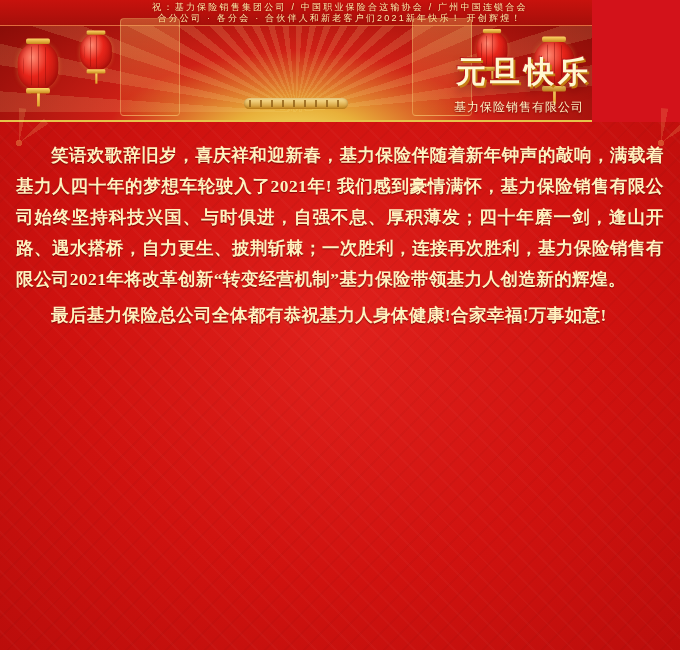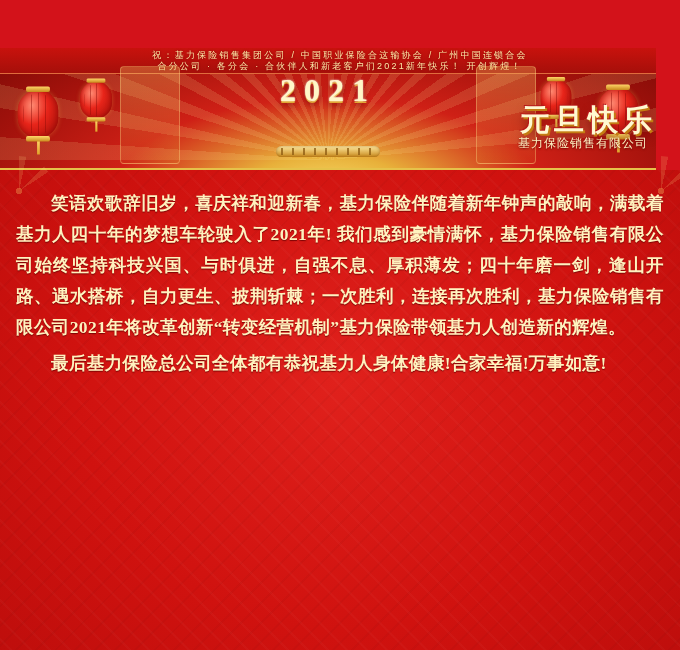--- a/index.html
+++ b/index.html
@@ -15,27 +15,26 @@
     width: 680px;
     height: 650px;
     overflow: hidden;
     background: #d3121a;
     box-sizing: border-box;
   }
 
   
   .banner {
     position: relative;
-    width: 656px;
+    width: 592px;
     height: 120px;
     overflow: hidden;
     background:
       radial-gradient(ellipse at 50% 120%, #f8e06a 0%, #e8b03a 18%, #cf2016 46%, #a3120c 75%, #7d0a06 100%);
     border-bottom: 2px solid #e6c24a;
-    margin-top: 48px;
   }
   
   .banner .rays {
     position: absolute;
     left: 50%;
     top: 112px;
     width: 1000px;
     height: 1000px;
     margin-left: -500px;
     background:
@@ -168,21 +167,21 @@
   }
   .banner .coins .dots {
     position: absolute;
     inset: 2px 5px;
     background: repeating-linear-gradient(90deg, #8c5a10 0 2px, rgba(0,0,0,0) 2px 11px);
     opacity: .75;
   }
   .banner .company {
     position: absolute;
     right: 8px;
-    bottom: 16px;
+    bottom: 4px;
     font-size: 12px;
     color: #fff3c4;
     letter-spacing: 1px;
     text-shadow: 0 1px 2px rgba(100,0,0,.9);
   }
 
   
   .body-wrap {
     position: relative;
     width: 680px;
@@ -266,21 +265,20 @@
     </div>
     <div class="lantern l3">
       <div class="ribs"></div>
       <div class="tassel"></div>
     </div>
     <div class="lantern l4">
       <div class="ribs"></div>
       <div class="tassel"></div>
     </div>
 
-    <div class="year">2021</div>
     <div class="greeting">元旦快乐</div>
 
     <div class="coins">
       <div class="dots"></div>
     </div>
 
     <div class="company">基力保险销售有限公司</div>
   </div>
 
   <div class="body-wrap">

